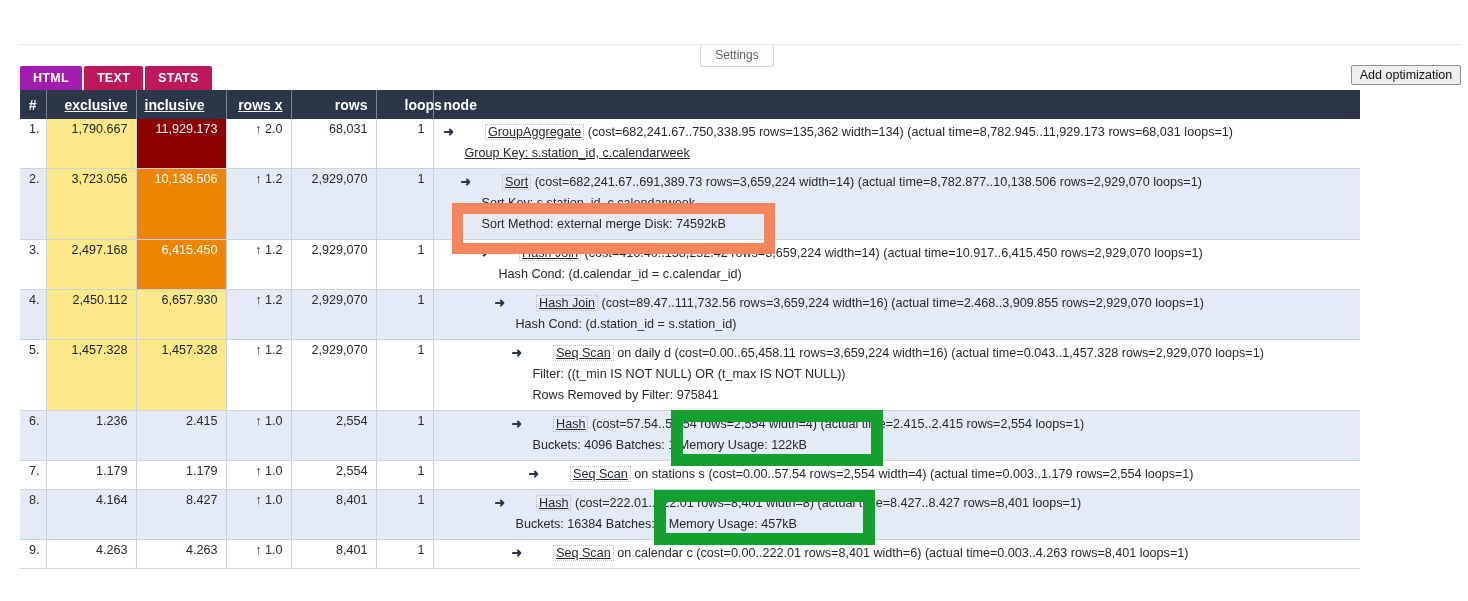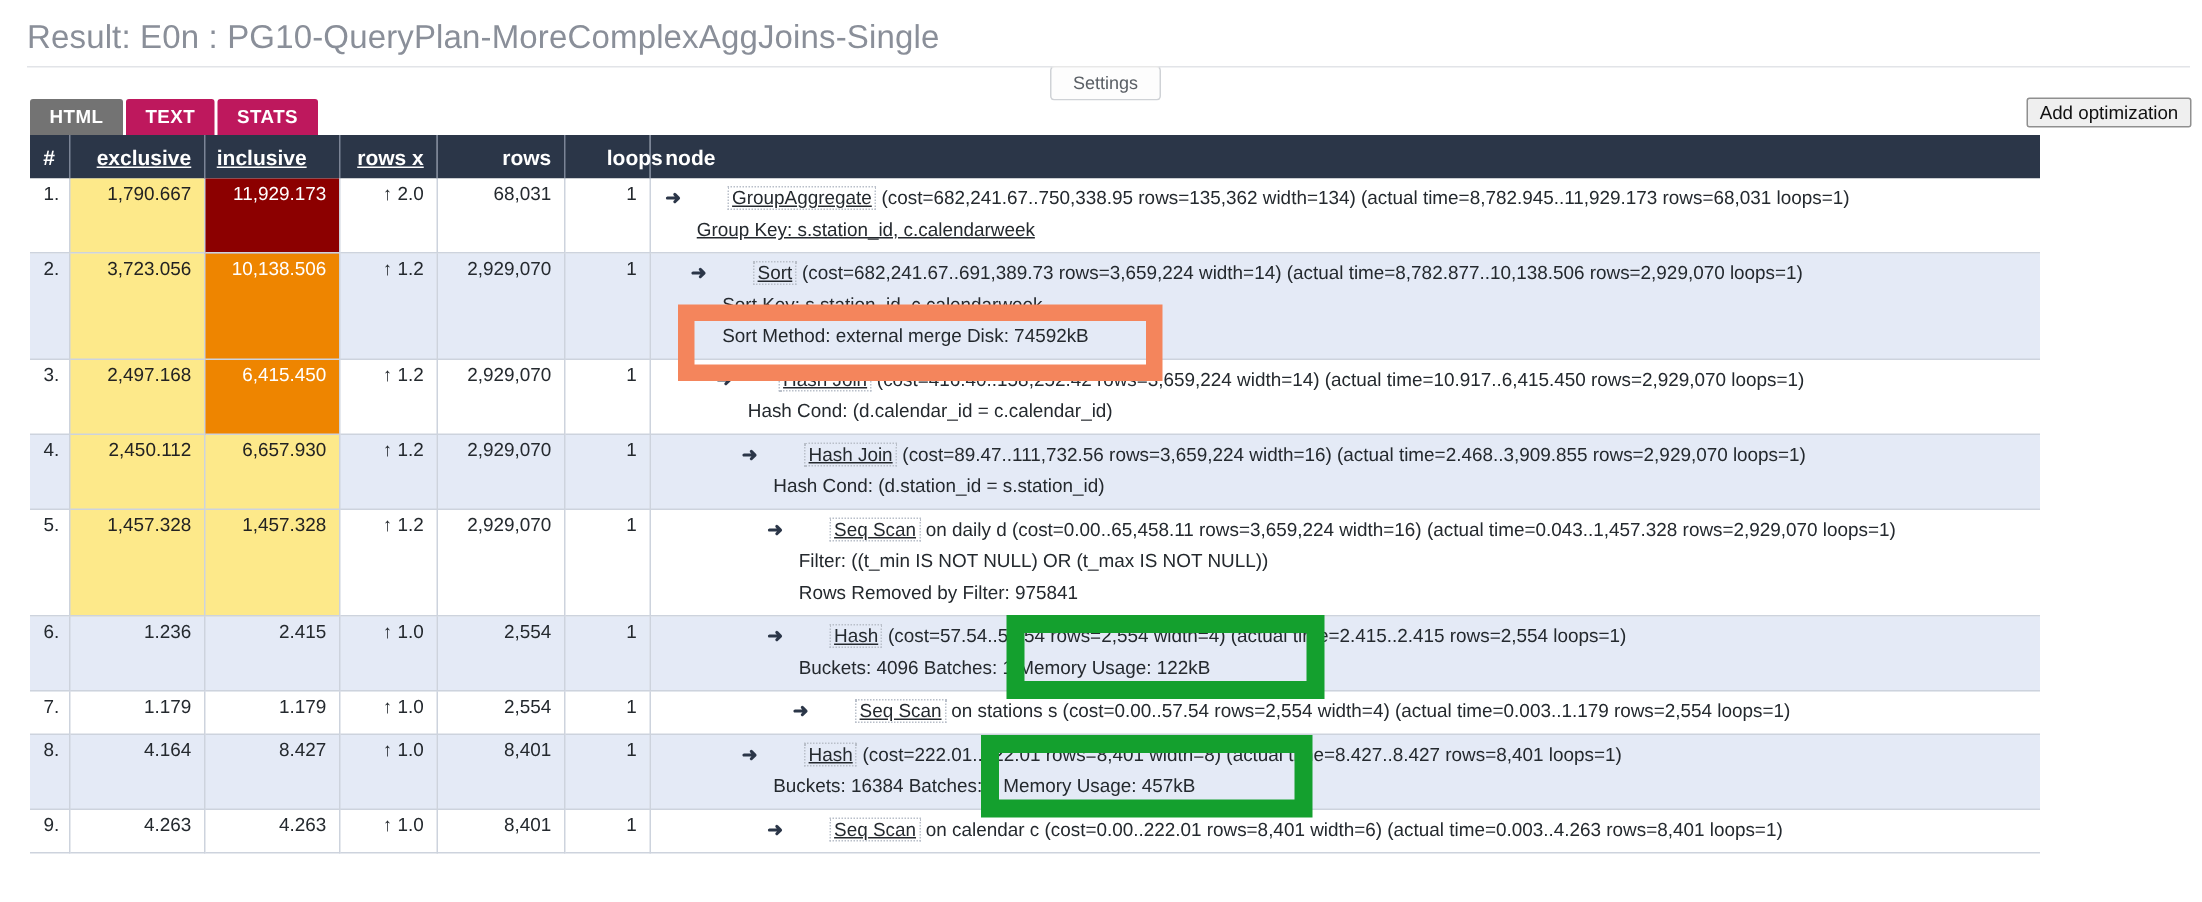--- a/index.html
+++ b/index.html
@@ -74,21 +74,21 @@
     line-height: 24px;
     padding: 0 13px;
     font-size: 12.5px;
     font-weight: bold;
     letter-spacing: 0.3px;
     cursor: pointer;
     border-top-left-radius: 2px;
     border-top-right-radius: 2px;
     margin-right: 2px;
   }
-  .tab.active { background: #737373; color: #ffffff; }
+  .tab.active { background: #a21caf; color: #ffffff; }
   .tab.inactive { background: #be185d; color: #ffffff; }
 
   
   .plan-table {
     position: absolute;
     left: 20px; top: 90px;
     width: 1340px;
     border-collapse: collapse;
     font-size: 12.6px;
     color: #24292e;
@@ -162,21 +162,20 @@
     pointer-events: none;
   }
   .anno-orange { border: 11px solid #f4855c; }
   .anno-green  { border: 12px solid #14a02e; }
 </style>
 </head>
 <body>
 
 <div id="root">
 
-  <div class="page-title">Result: E0n : PG10-QueryPlan-MoreComplexAggJoins-Single</div>
   <div class="title-rule"></div>
 
   <div class="settings-btn">Settings</div>
   <div class="add-opt-btn">Add optimization</div>
 
   <div class="tabs">
     <div class="tab active">HTML</div>
     <div class="tab inactive">TEXT</div>
     <div class="tab inactive">STATS</div>
   </div>

